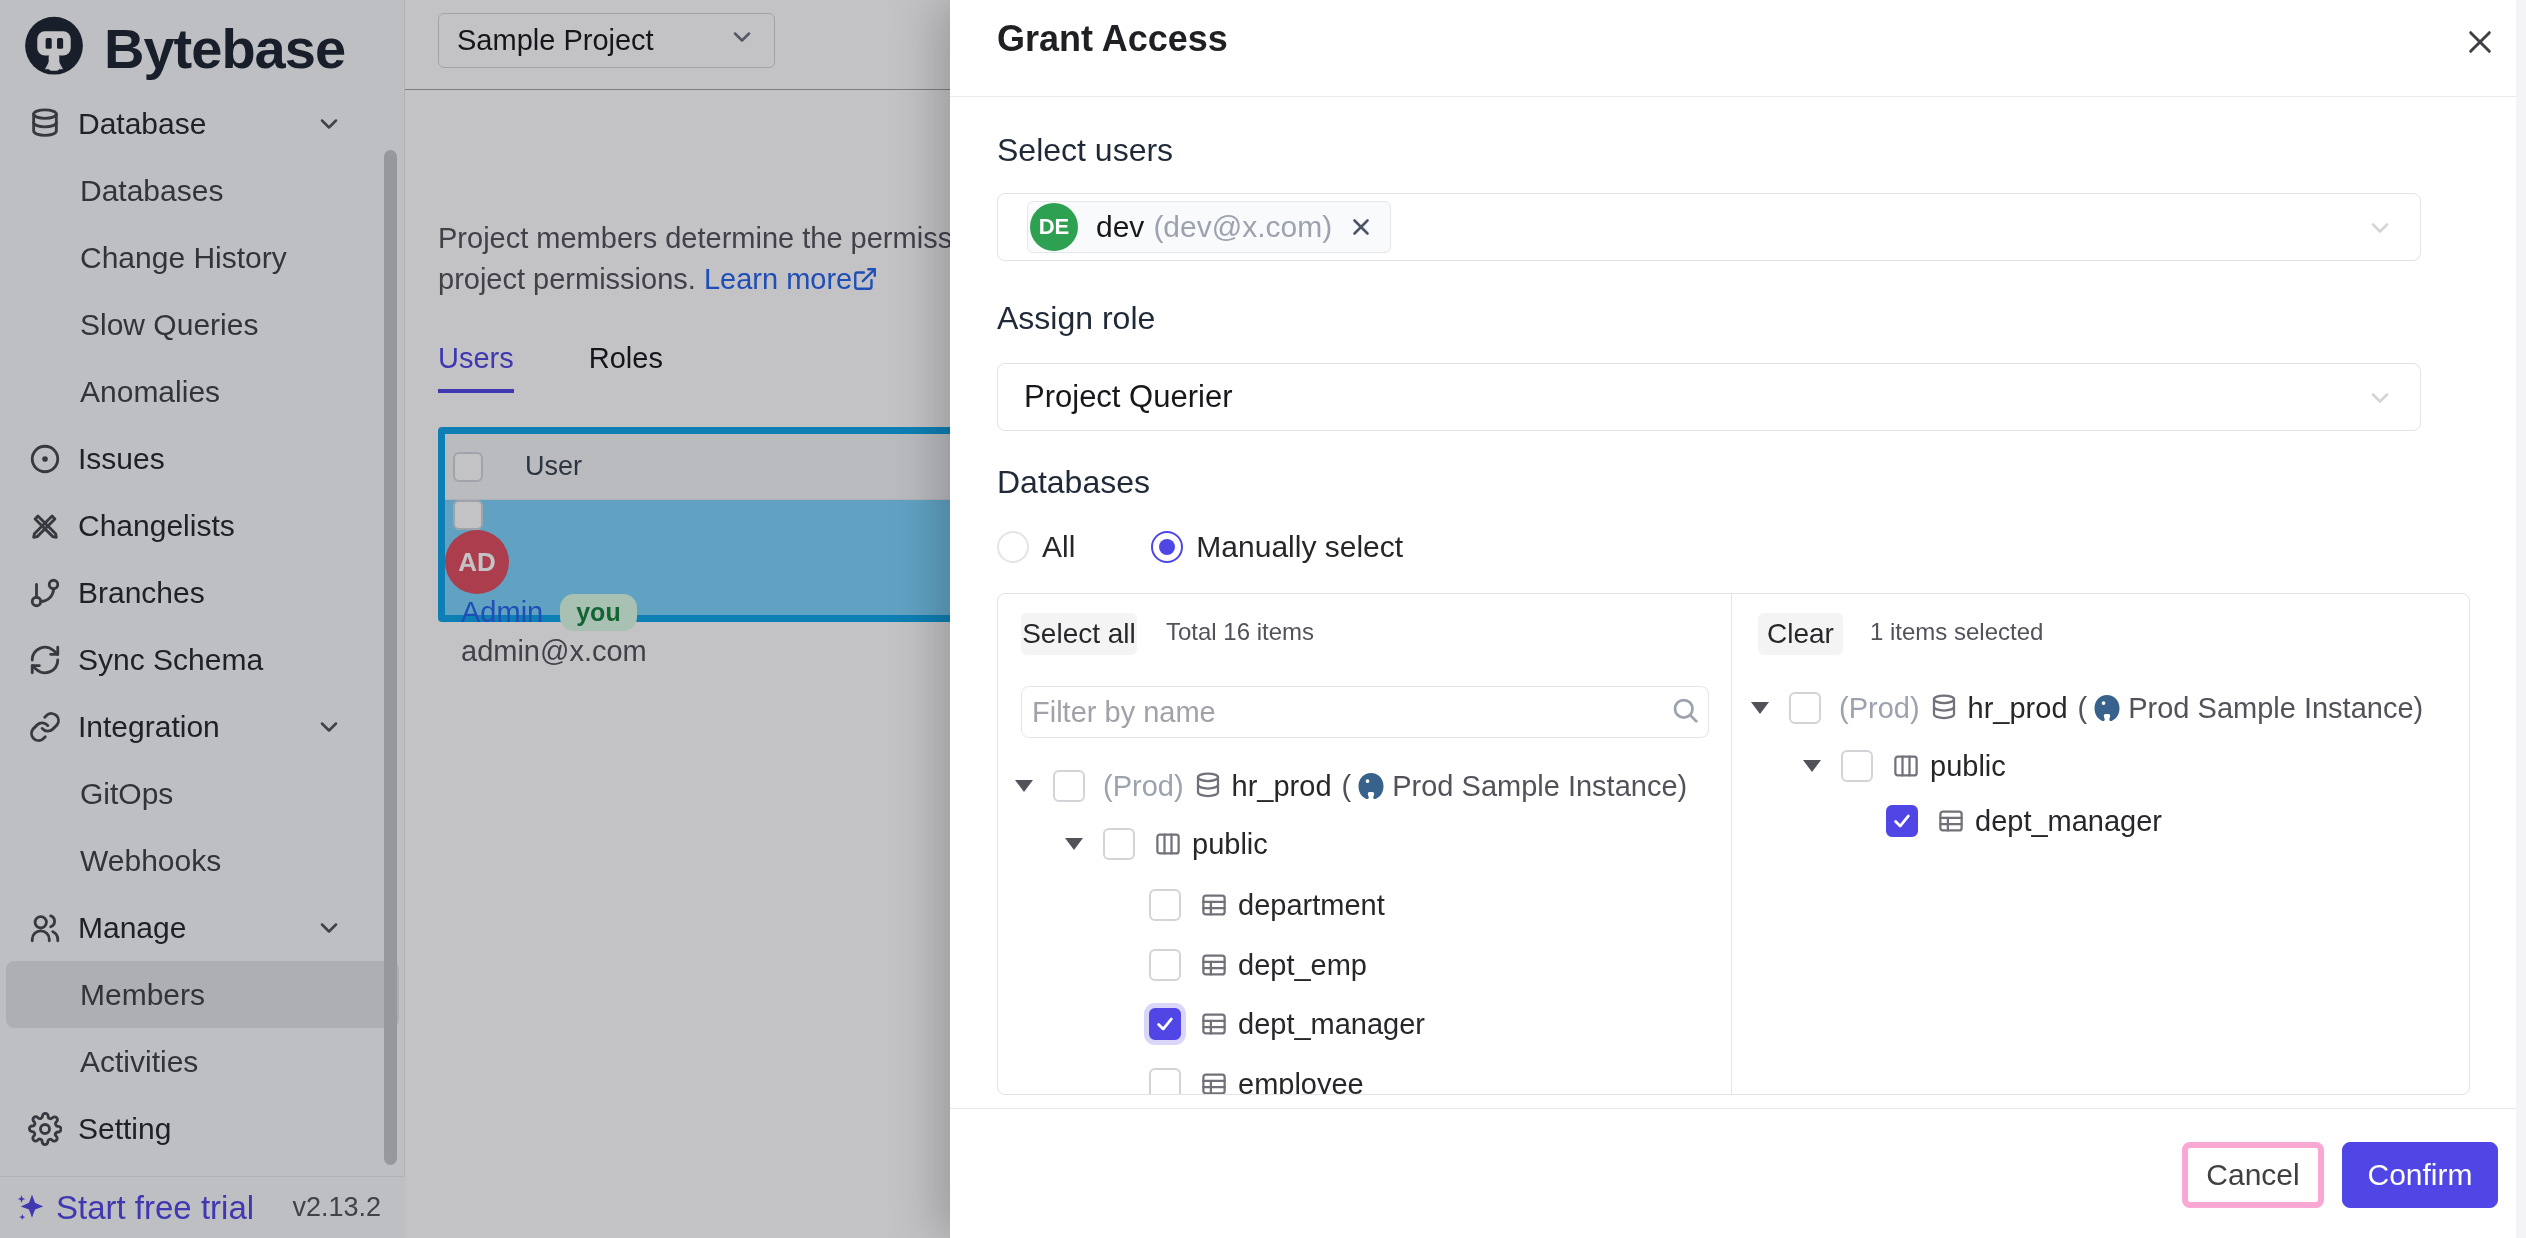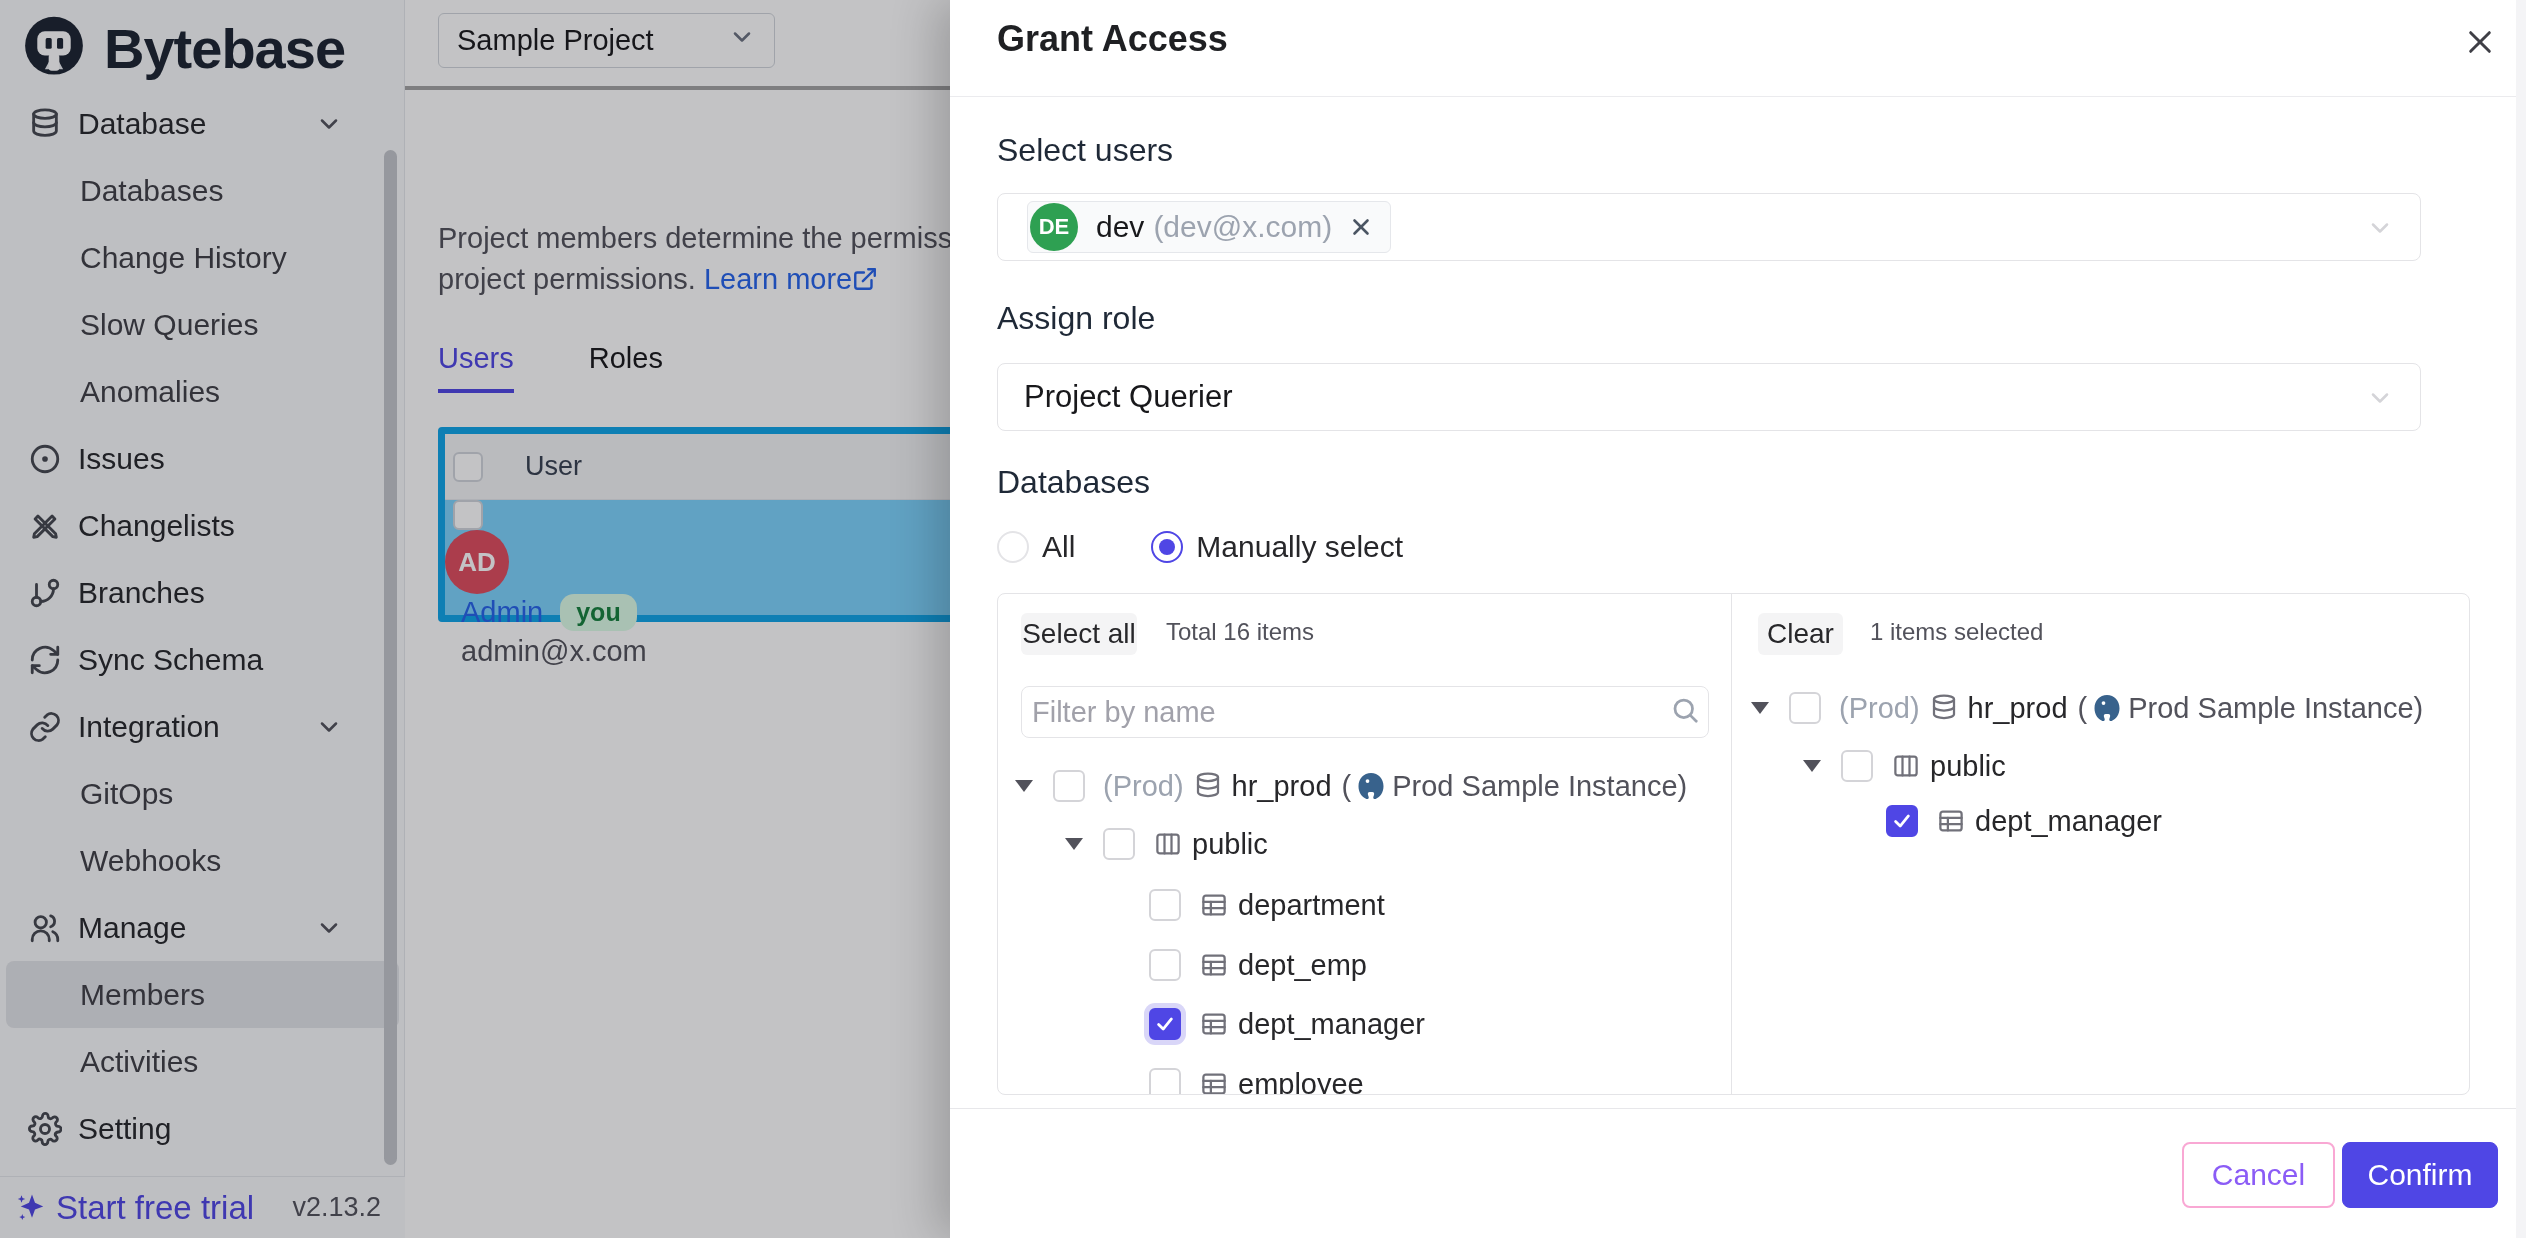--- a/index.html
+++ b/index.html
@@ -22,21 +22,21 @@
   .nav-chev{margin-left:auto;width:28px;height:28px;}
   .nav-chev svg{width:28px;height:28px;stroke:#52525b;fill:none;stroke-width:2.2;stroke-linecap:round;stroke-linejoin:round;}
   .side-scroll{position:absolute;left:384px;top:150px;width:13px;height:1015px;border-radius:7px;background:#c3c6cb;}
   .side-bottom{position:absolute;left:0;bottom:0;width:405px;height:62px;border-top:1px solid #e5e7eb;display:flex;align-items:center;padding:0 24px 0 14px;background:#f9fafb;}
   .trial{display:flex;align-items:center;color:#4f46e5;font-size:33px;font-weight:500;cursor:pointer;}
   .trial svg{width:36px;height:36px;margin-right:6px;fill:#4f46e5;}
   .version{margin-left:auto;font-size:27px;color:#52525b;}
 
   
   .content{position:absolute;left:405px;top:0;width:545px;height:1238px;background:#fff;overflow:hidden;}
-  .topbar{position:absolute;left:0;top:0;width:100%;height:90px;border-bottom:4px solid #a3a3a3;background:#fff;}
+  .topbar{position:absolute;left:0;top:0;width:100%;height:90px;border-bottom:1px solid #a3a3a3;background:#fff;}
   .proj-select{position:absolute;left:33px;top:13px;width:337px;height:55px;border:1px solid #d1d5db;border-radius:6px;display:flex;align-items:center;padding:0 18px;font-size:29px;color:#18181b;background:#fff;cursor:pointer;}
   .proj-select .sel-chev{margin-left:auto;}
   .sel-chev svg{width:28px;height:28px;stroke:#6b7280;fill:none;stroke-width:2.2;stroke-linecap:round;stroke-linejoin:round;}
   .desc{position:absolute;left:33px;top:218px;width:900px;font-size:29px;line-height:41px;color:#52525b;white-space:nowrap;}
   .desc a{color:#2563eb;text-decoration:none;cursor:pointer;}
   .ext-ic{display:inline-block;vertical-align:-3px;width:26px;height:26px;}
   .ext-ic svg{width:26px;height:26px;stroke:#2563eb;fill:none;stroke-width:2.2;stroke-linecap:round;stroke-linejoin:round;}
   .tabs{position:absolute;left:33px;top:342px;display:flex;gap:75px;font-size:29px;}
   .tab{padding-bottom:14px;cursor:pointer;color:#18181b;}
   .tab.active{color:#4f46e5;font-weight:500;border-bottom:4px solid #4f46e5;}
@@ -96,21 +96,21 @@
   .tenv{color:#9ca3af;margin-right:9px;}
   .tico{width:30px;height:30px;margin-right:9px;flex:0 0 auto;}
   .tico svg{width:30px;height:30px;stroke:#71717a;fill:none;stroke-width:1.8;stroke-linecap:round;stroke-linejoin:round;}
   .tlabel{color:#27272a;}
   .tparen{color:#52525b;margin-left:10px;margin-right:5px;}
   .pg-ic{width:30px;height:30px;margin-right:6px;flex:0 0 auto;}
   .tinst{color:#52525b;}
 
   .m-fdiv{position:absolute;left:0;top:1108px;width:100%;height:1px;background:#e7e7ea;}
   .btn{position:absolute;top:1142px;height:66px;border-radius:8px;display:flex;align-items:center;justify-content:center;font-size:30px;cursor:pointer;}
-  .btn-cancel{left:1232px;width:153px;background:#fff;border:2px solid #f9a8d4;color:#8b5cf6;}
+  .btn-cancel{left:1232px;width:142px;background:#fff;border:6px solid #f9a8d4;color:#404040;}
   .btn-confirm{left:1392px;width:156px;background:#4f46e5;border:1px solid #4f46e5;color:#fff;font-weight:500;}
   .m-scroll{position:absolute;right:0;top:0;width:10px;height:100%;background:#f4f4f6;}
 </style>
 </head>
 <body>
 
 <div class="stage">
 
   <aside class="sidebar">
     <div class="logo-row">

